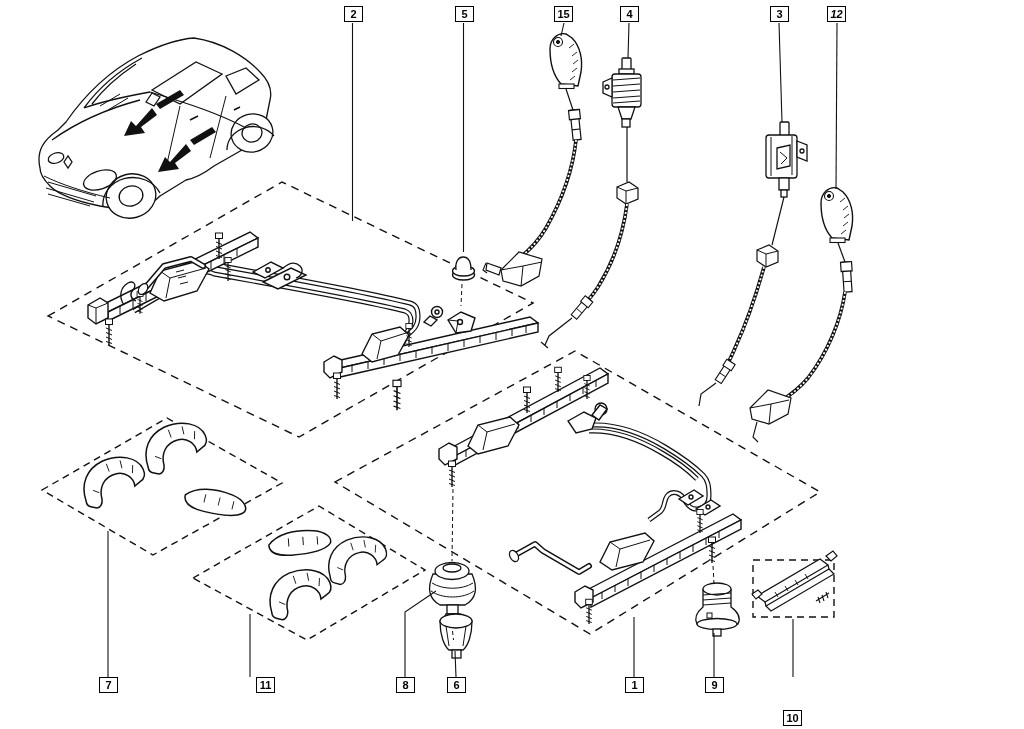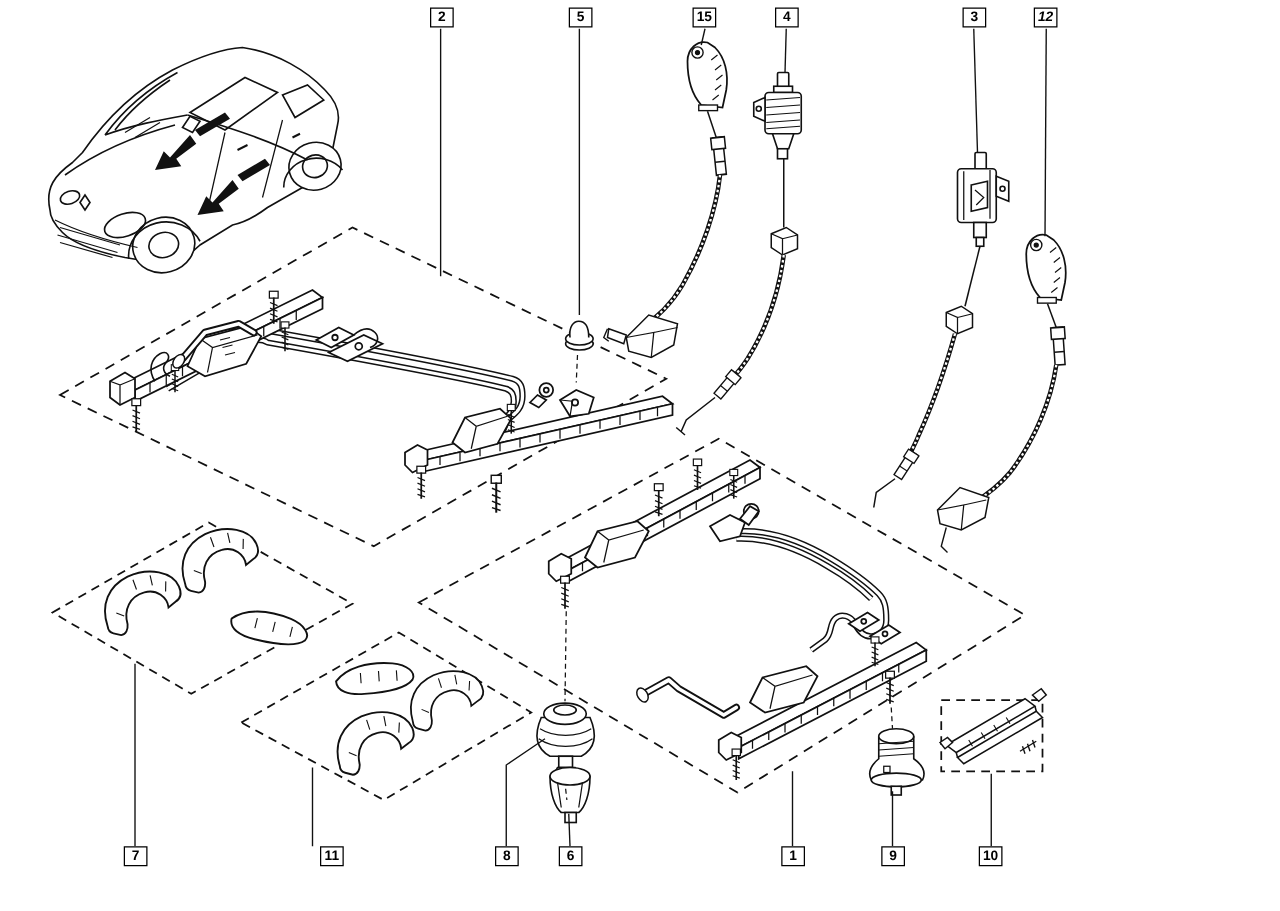--- a/index.html
+++ b/index.html
@@ -361,17 +361,17 @@
     </div>
   <div class="callout" style="left:447px;top:677px;">
       <span>6</span>
     </div>
   <div class="callout" style="left:625px;top:677px;">
       <span>1</span>
     </div>
   <div class="callout" style="left:705px;top:677px;">
       <span>9</span>
     </div>
-  <div class="callout" style="left:783px;top:677px;">
+  <div class="callout" style="left:783px;top:710px;">
       <span>10</span>
     </div>
 
 </div>
 
 </body></html>

